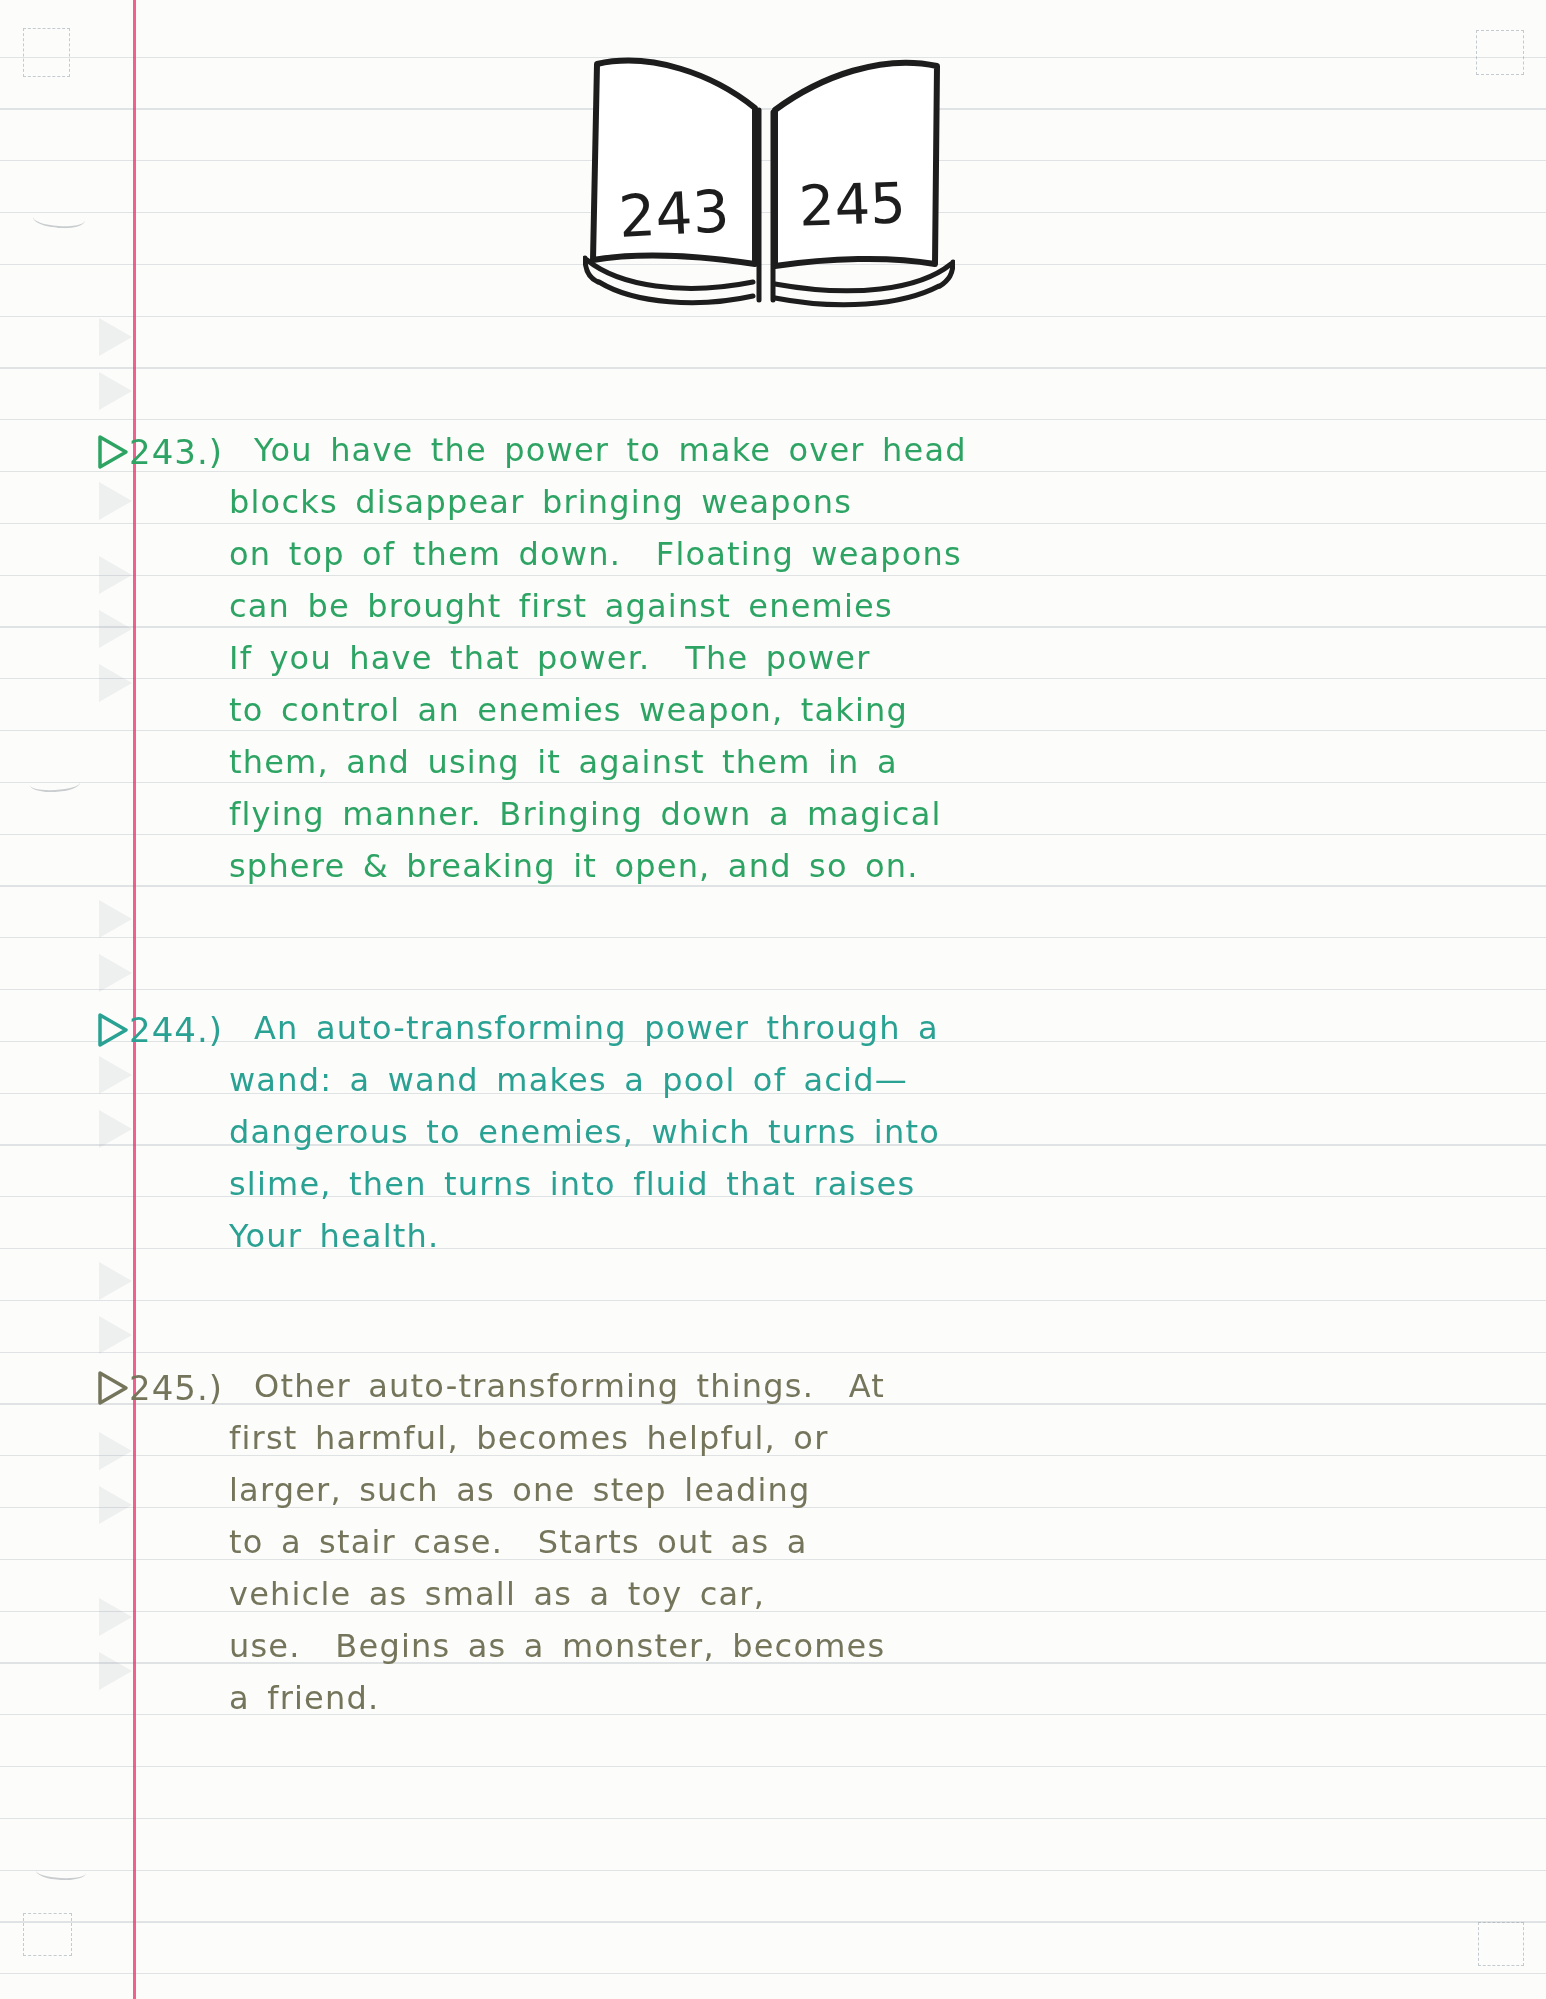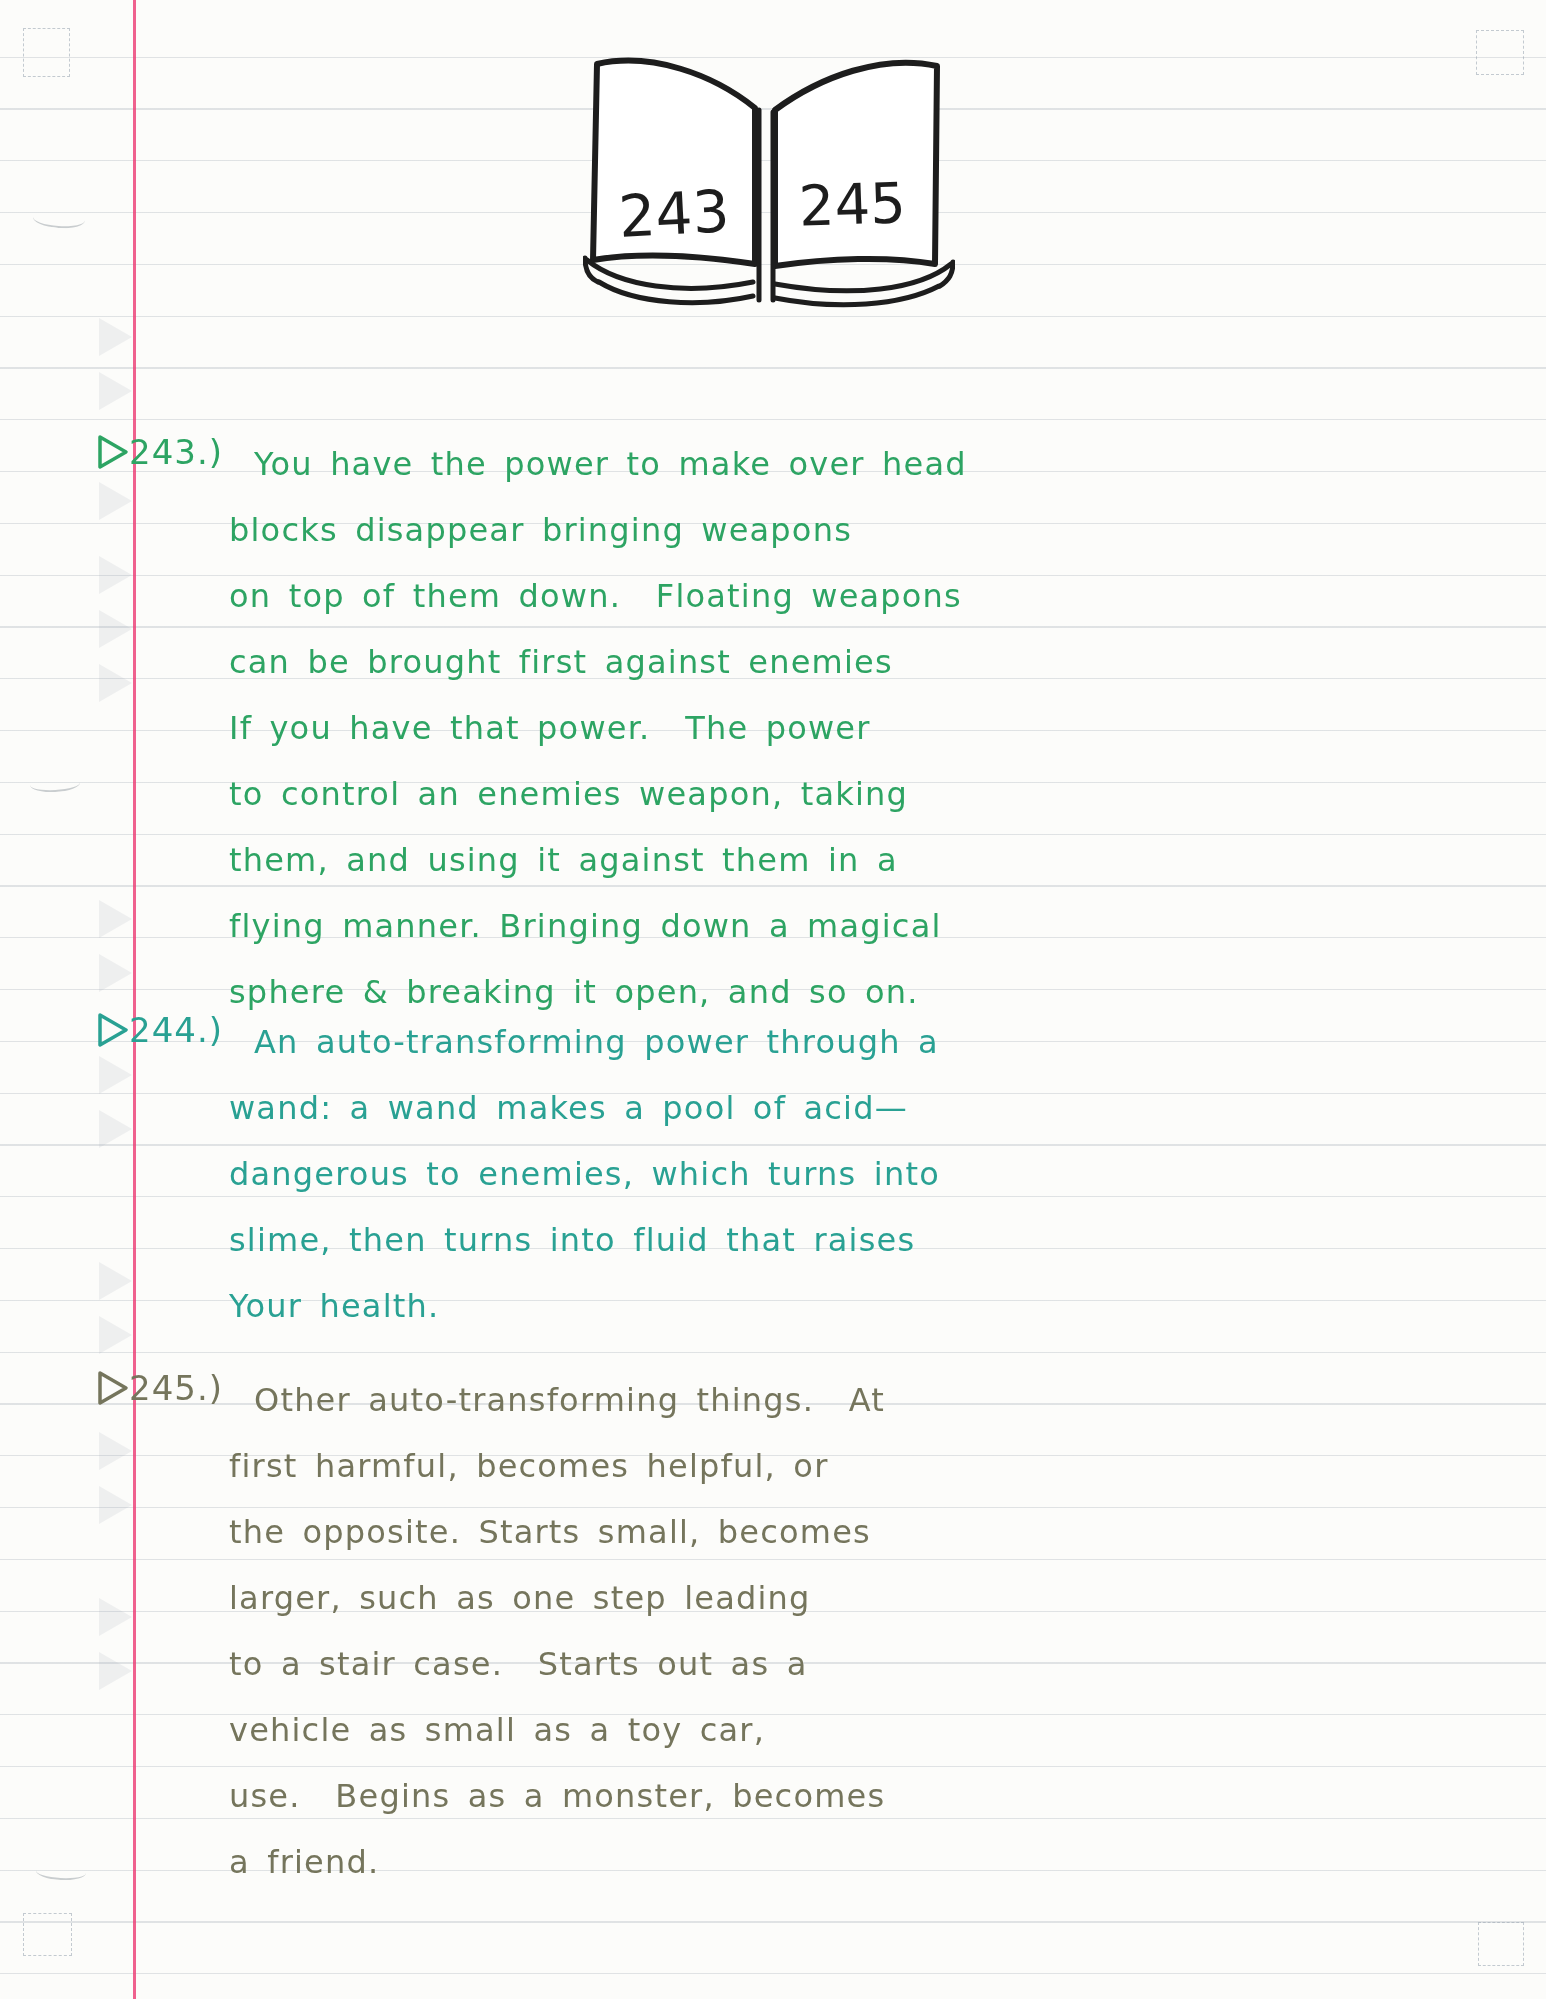--- a/index.html
+++ b/index.html
@@ -49,21 +49,21 @@
   .entry .marker { position:absolute; left:95px; top:9px; }
   .entry .marker polygon { fill:none; stroke:currentColor; stroke-width:3.5; stroke-linejoin:round; }
   .entry .num {
     position:absolute; left:129px; top:8px;
     font-size:34px; letter-spacing:1px; white-space:pre;
   }
   .entry .lines {
     position:absolute; left:229px; top:0; right:20px;
     font-size:32px; letter-spacing:1.2px; word-spacing:6px;
   }
-  .entry .lines .line { height:52px; line-height:52px; white-space:pre;margin-top:14px; }
+  .entry .lines .line { height:52px; line-height:52px; white-space:pre; }
   .entry .lines .line:first-child { padding-left:25px; }
   .entry-a { color:#2da463; }
   .entry-b { color:#29a193; }
   .entry-c { color:#75755c; }
 </style>
 </head>
 <body>
 
 <div class="page">
 
@@ -150,21 +150,20 @@
   </div>
 
   <div class="entry entry-c" style="top:1360px;">
     <svg class="marker" width="36" height="38" viewBox="0 0 36 38">
       <polygon points="5,4 31,19 5,34"></polygon>
     </svg>
     <span class="num">245.)</span>
     <div class="lines">
       <div class="line">Other auto-transforming things.  At</div>
       <div class="line">first harmful, becomes helpful, or</div>
-      <div class="line">the opposite. Starts small, becomes</div>
       <div class="line">larger, such as one step leading</div>
       <div class="line">to a stair case.  Starts out as a</div>
       <div class="line">vehicle as small as a toy car,</div>
       <div class="line">use.  Begins as a monster, becomes</div>
       <div class="line">a friend.</div>
     </div>
   </div>
 
 </div>
 

